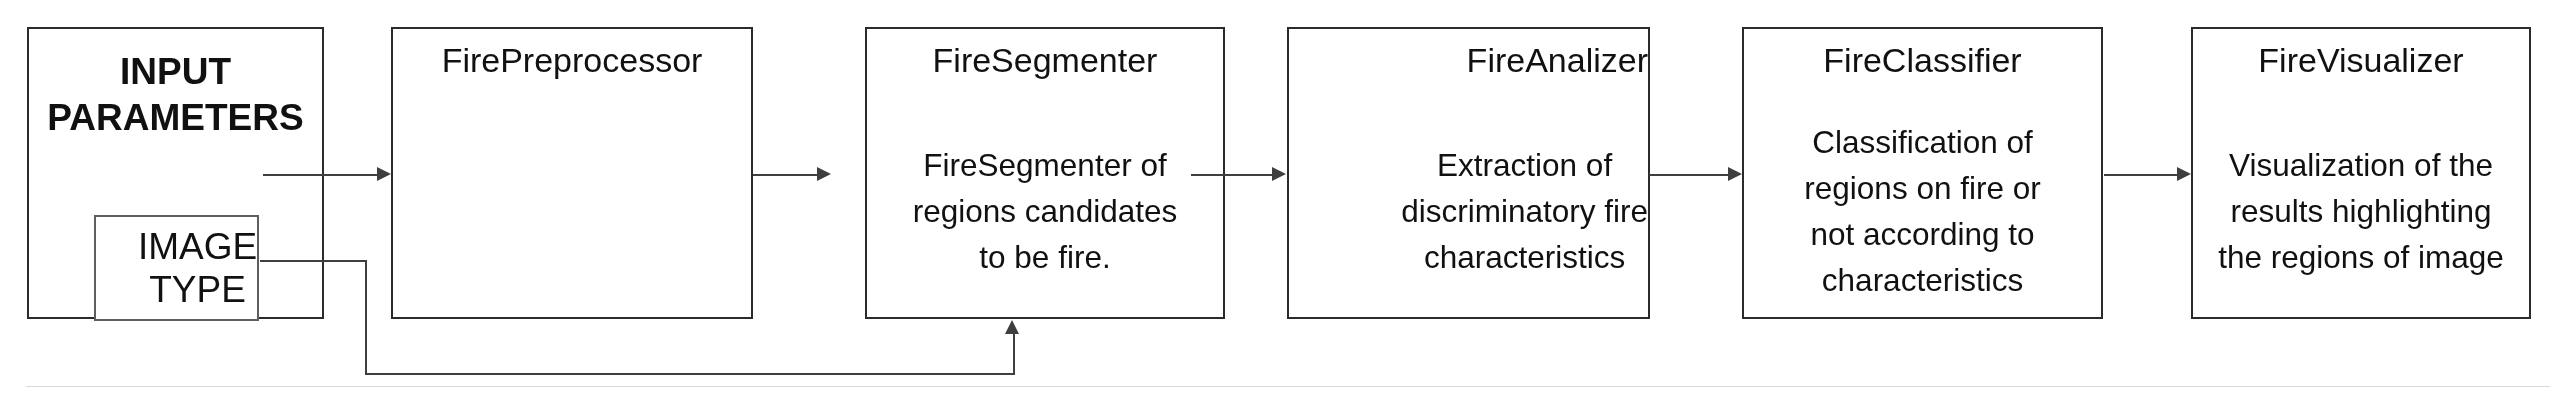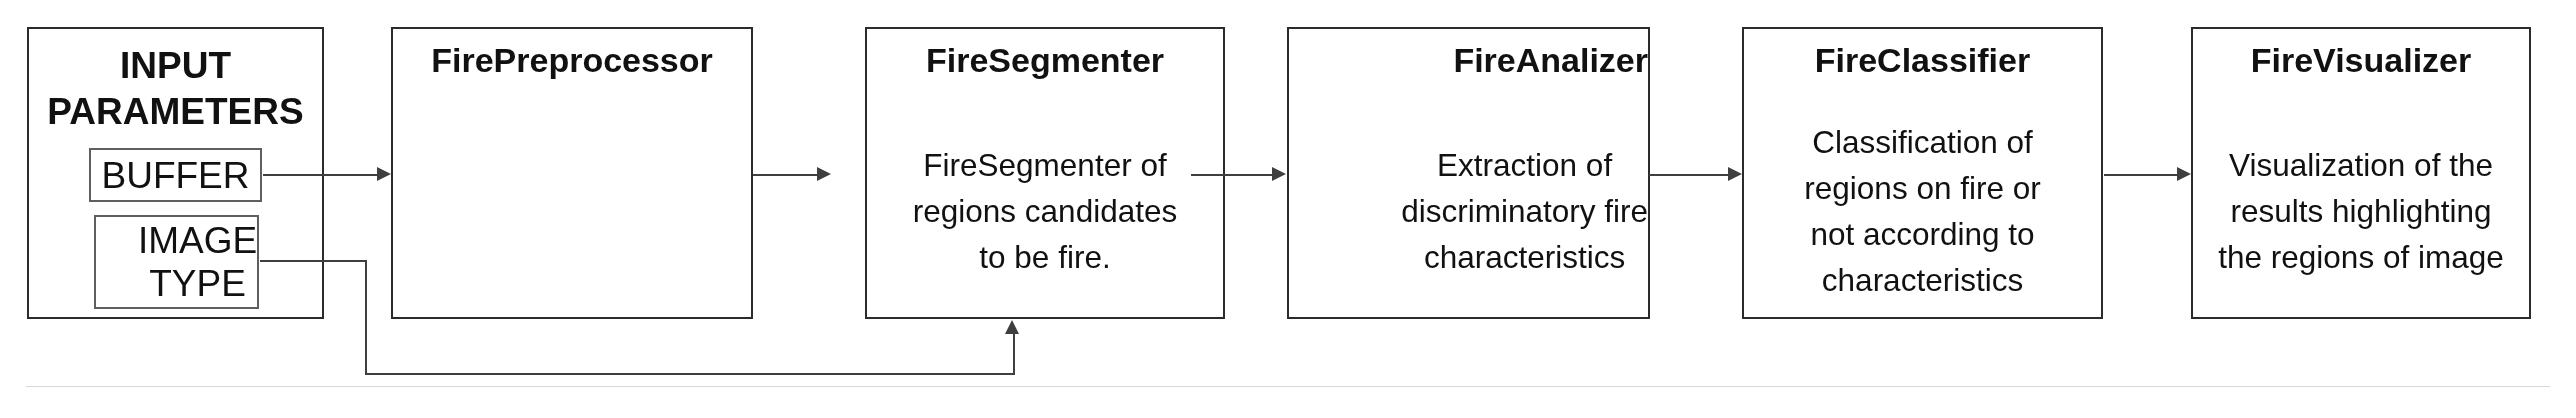--- a/index.html
+++ b/index.html
@@ -24,21 +24,21 @@
     box-sizing: border-box;
     border: 2.1px solid #2b2b2b;
     background: #ffffff;
     display: flex;
     flex-direction: column;
     align-items: stretch;
   }
   .box-title {
     margin-top: 10px;
     text-align: center;
-    font-weight: bold;
+    font-weight: normal;
     font-size: 34px;
     line-height: 42px;
     white-space: pre-line;
   }
   .box-body {
     flex: 1;
     display: flex;
     flex-direction: column;
     justify-content: center;
     padding-top: 24px;
@@ -46,21 +46,21 @@
     font-size: 31.5px;
     line-height: 46px;
     white-space: pre-line;
   }
   
   .input-box {
     left: 27px;
     width: 297px;
   }
   .input-title {
-    margin-top: 14px;
+    margin-top: 20px;
     text-align: center;
     font-weight: bold;
     font-size: 37px;
     line-height: 46px;
     white-space: pre-line;
   }
   .param-box {
     position: absolute;
     box-sizing: border-box;
     border: 2.1px solid #5f5f5f;
@@ -102,24 +102,21 @@
 </style>
 </head>
 <body>
 
 <div class="canvas">
 
   <div class="box input-box">
     <div class="input-title">INPUT
 PARAMETERS</div>
   </div>
-  <div class="param-box" style="left:89px; top:148px; width:173px; height:54px;">
-    <span>BUFFER</span>
-  </div>
-  <div class="param-box" style="left:94px; top:215px; width:165px; height:94px;padding-left:42px;">
+  <div class="param-box" style="left:94px; top:215px; width:165px; height:106px;padding-left:42px;">
     <span>IMAGE
 TYPE</span>
   </div>
 
   <div class="box" style="left:391px; width:362px;">
     <div class="box-title">FirePreprocessor</div>
   </div>
 
   <div class="box" style="left:865px; width:360px;">
     <div class="box-title">FireSegmenter</div>

